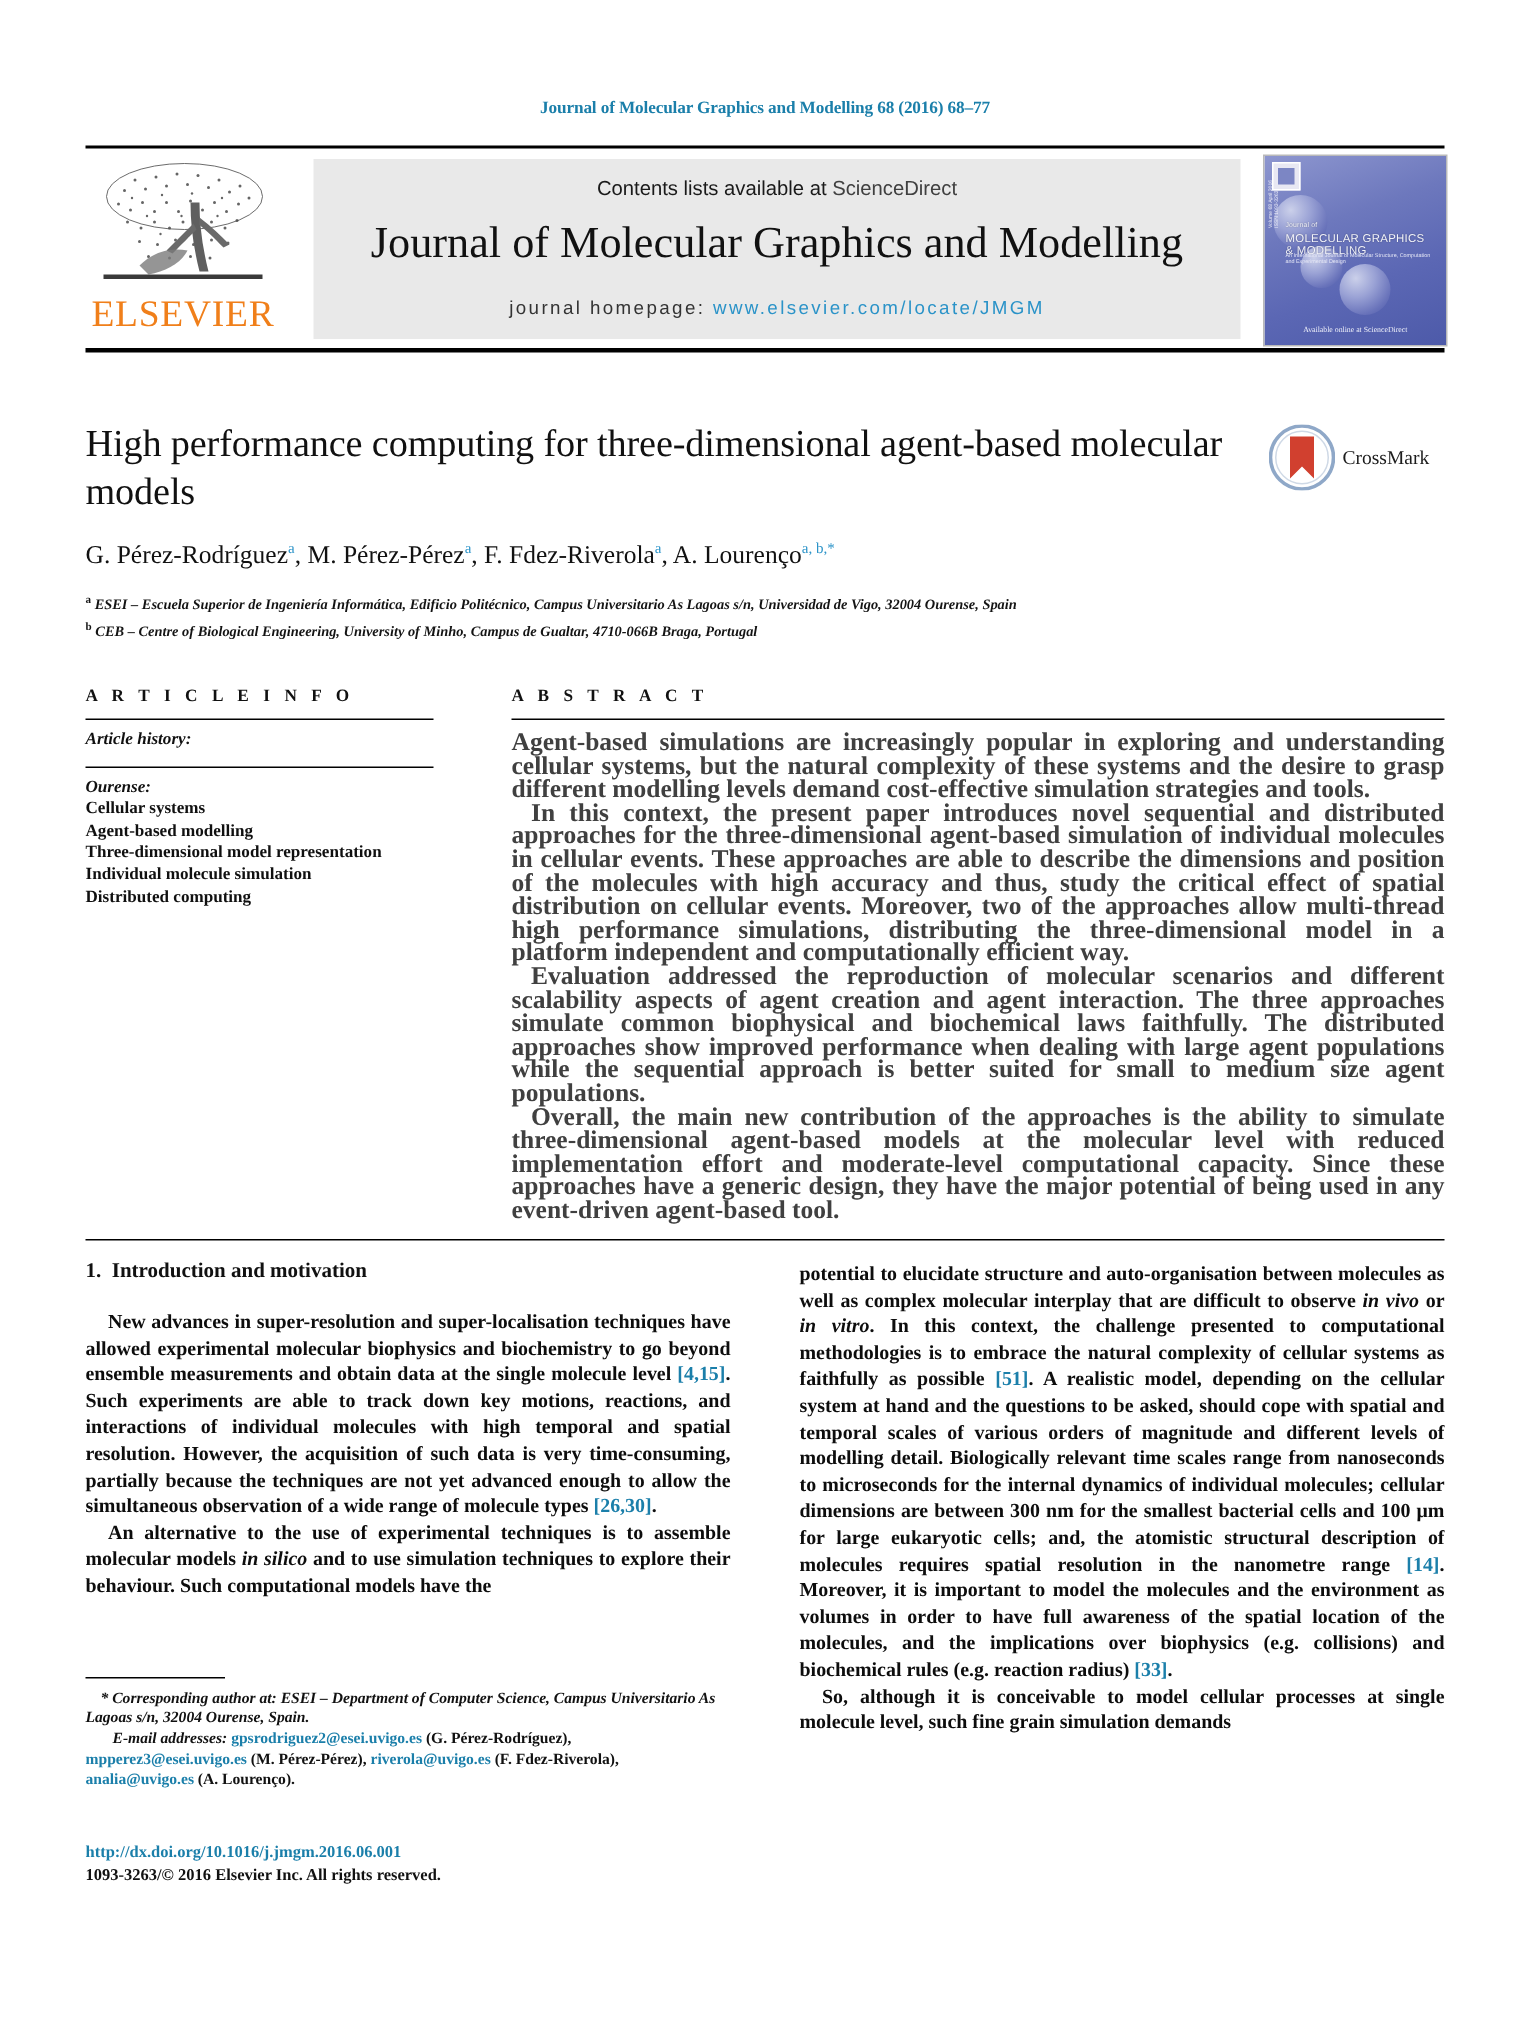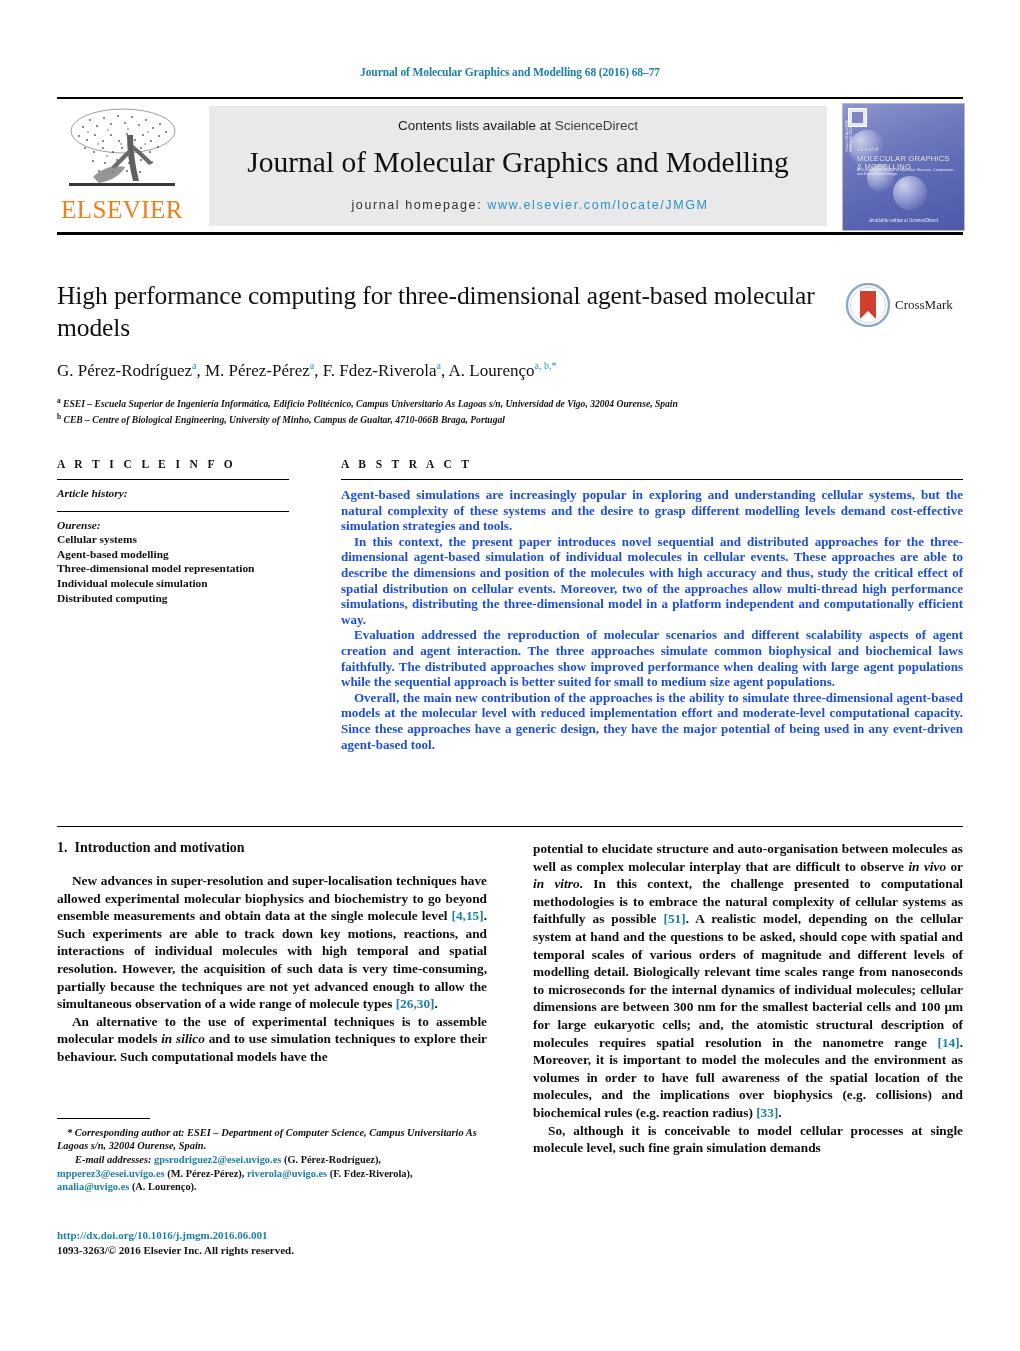--- a/index.html
+++ b/index.html
@@ -112,21 +112,20 @@
   }
   .homepage-line {
     position: absolute;
     left: 0; top: 92px;
     width: 618px;
     text-align: center;
     font-family: "Liberation Sans", sans-serif;
     font-size: 12.5px;
     letter-spacing: 1.6px;
     color: #333;
-    padding-left: 12px;
   }
   .homepage-line .url {
     color: #2b93c8;
   }
 
   
   .cover {
     position: absolute;
     left: 785px;
     top: 6px;
@@ -304,24 +303,24 @@
     padding-top: 6px;
   }
   .info-body .grp-label {
     font-style: italic;
   }
   .info-gap {
     height: 10px;
   }
   .abs-body {
     font-family: "Liberation Serif", serif;
-    font-size: 13px;
+    font-size: 17px;
     line-height: 15.6px;
     text-align: justify;
-    color: #1d4ed8;
+    color: #404040;
     font-weight: bold;
     padding-top: 7px;
   }
   .abs-body p {
     margin: 0;
     text-indent: 13px;
   }
   .abs-body p.first {
     text-indent: 0;
   }

